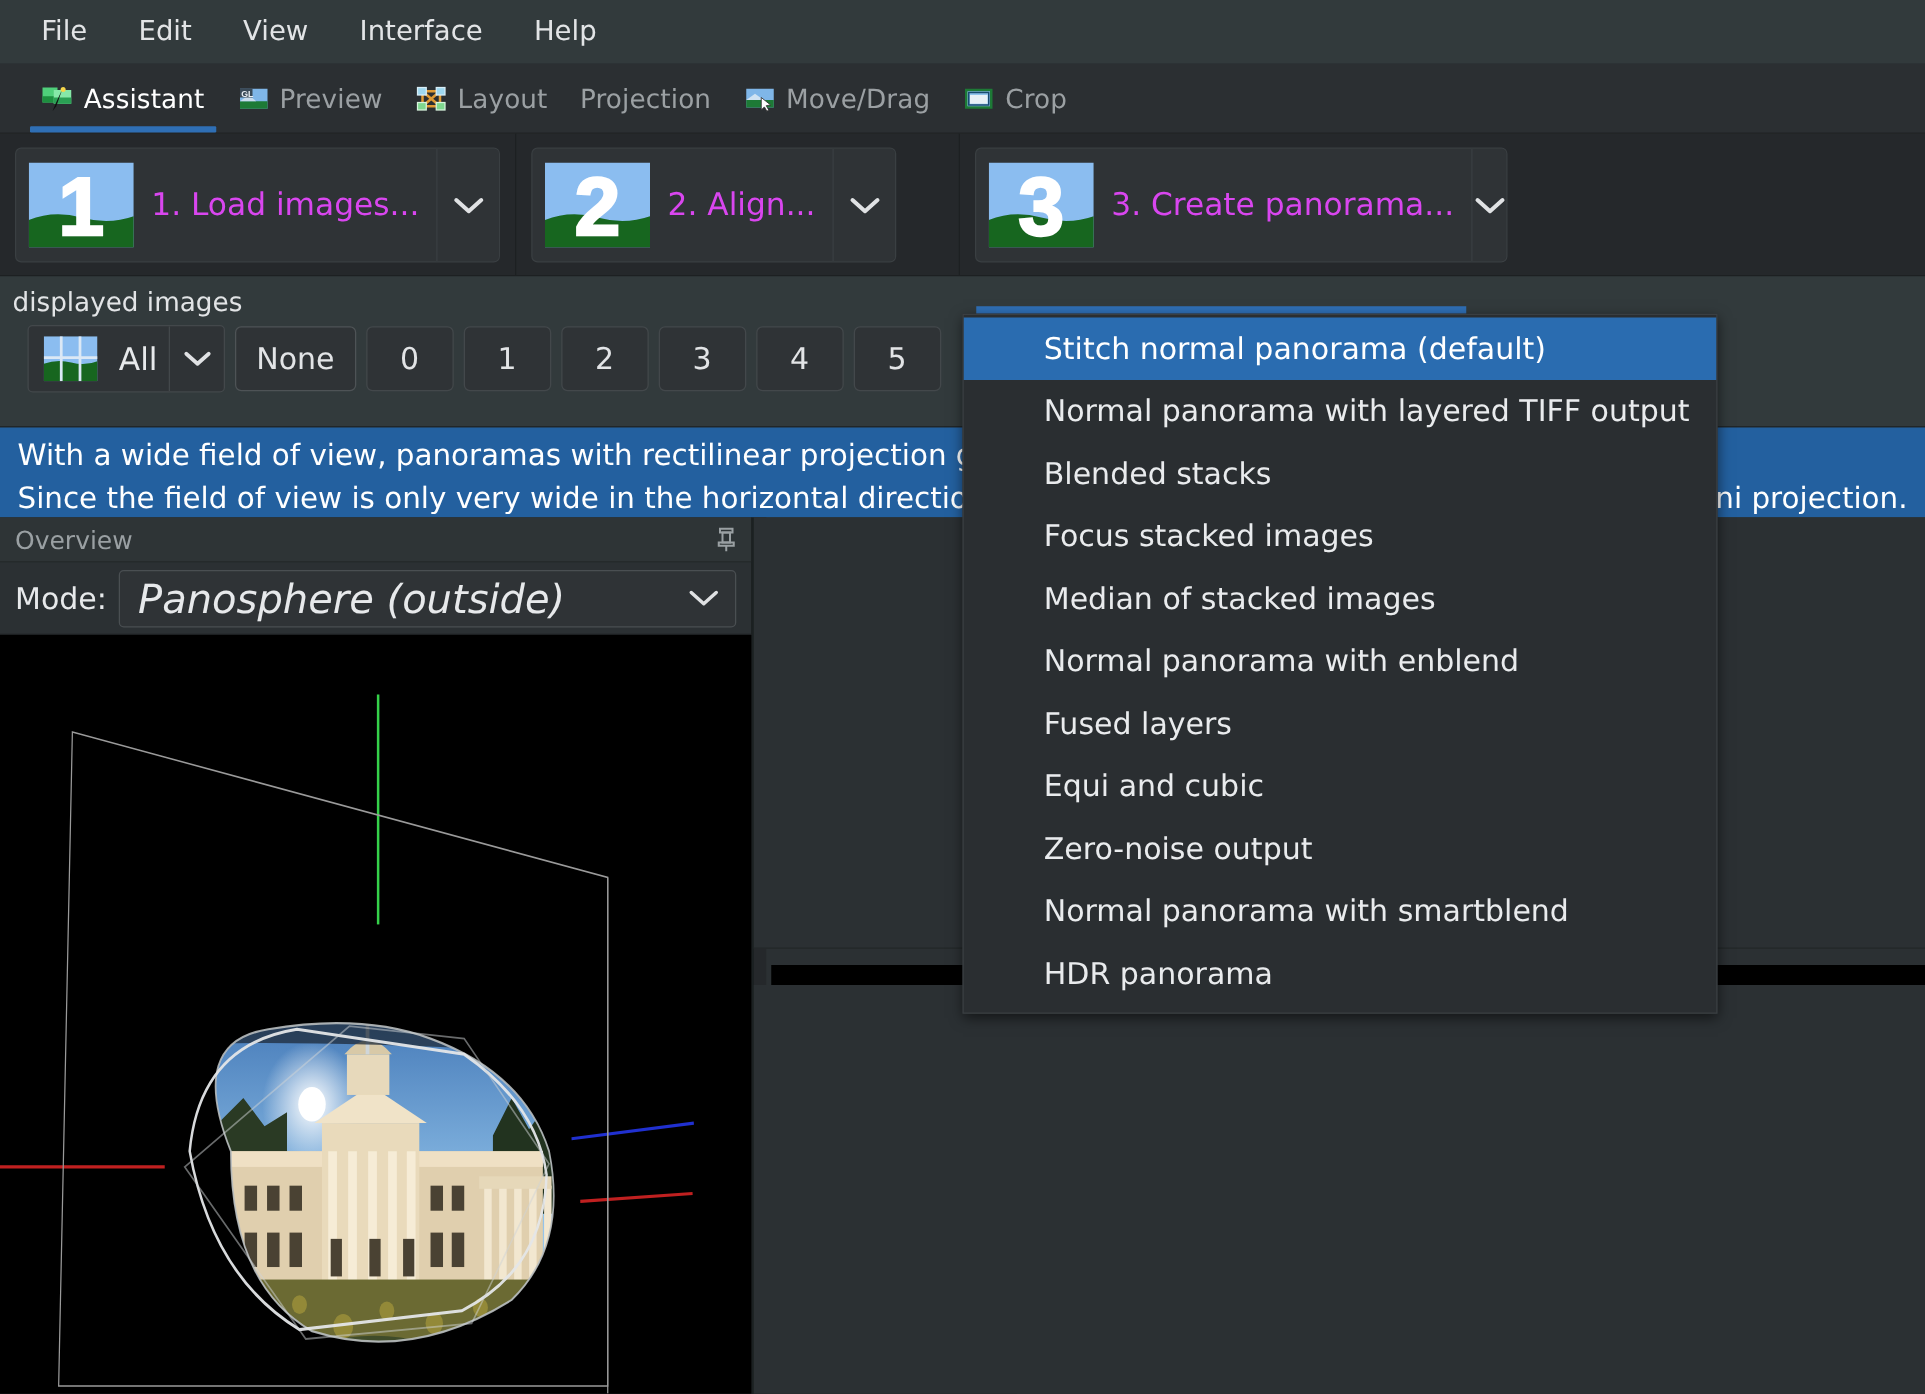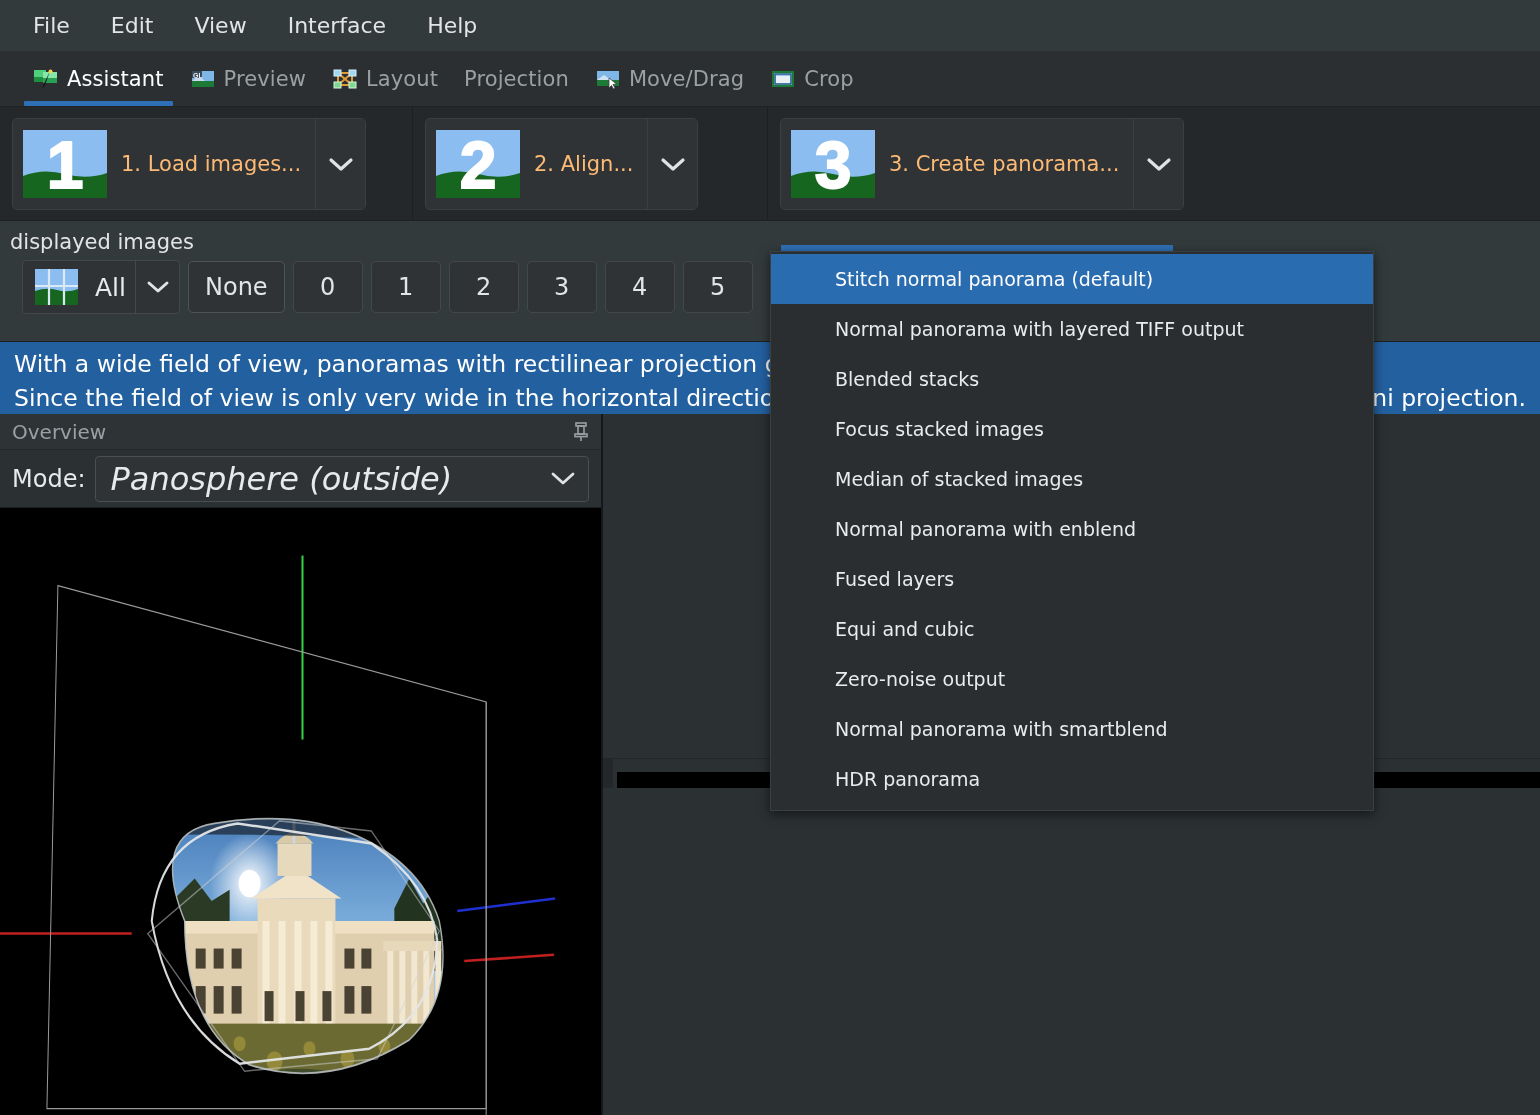--- a/index.html
+++ b/index.html
@@ -53,21 +53,21 @@
     overflow:hidden;
   }
   .big-btn .bmain{
     display:flex; align-items:center; gap:14px; padding:0 14px 0 10px;
   }
   .big-btn .barrow{
     width:50px; display:flex; align-items:center; justify-content:center;
     border-left:1px solid #3a3f42; background:#2f3336;
   }
   .numico{ width:84px; height:68px; display:block; flex:none; }
-  .blabel{ font-size:21px; color:#fdba74; white-space:nowrap; }
+  .blabel{ font-size:25px; color:#d946ef; white-space:nowrap; }
   .chev{ display:block; }
   .big-btn.active{ position:relative; }
   .big-btn.active::after{
     content:""; position:absolute; left:0; right:0; bottom:-1px; height:0;
   }
   .act-underline{
     position:absolute; height:6px; background:#2f6fb5;
   }
 
   
@@ -135,21 +135,21 @@
   .rp-edge{ position:absolute; left:0; top:0; bottom:0; width:10px; background:#25282b; }
 
   
   .dropdown{
     position:absolute; left:770px; top:251px; width:604px;
     background:#2a2e31; border:1px solid #3a3f42; z-index:60;
     padding:2px 0 6px 0; box-shadow:0 3px 10px rgba(0,0,0,.55);
   }
   .ditem{
     height:50px; display:flex; align-items:center; padding-left:64px;
-    font-size:19px; color:#e9ebed; white-space:nowrap;
+    font-size:24px; color:#e9ebed; white-space:nowrap;
   }
   .ditem.sel{ background:#2a6cb0; color:#ffffff; }
 </style>
 </head>
 <body>
 
 <div id="app">
 
   <div class="menubar">
     <div class="menu-item">File</div>

